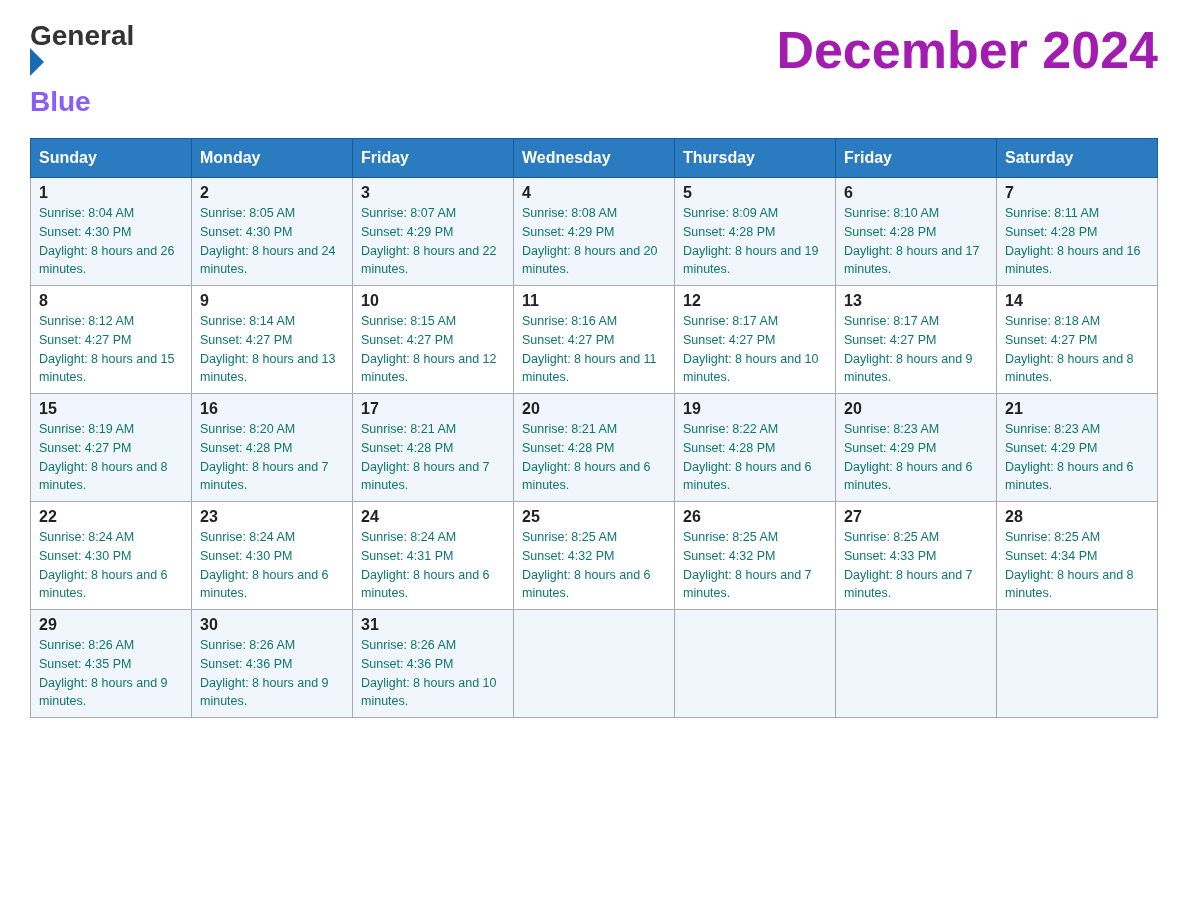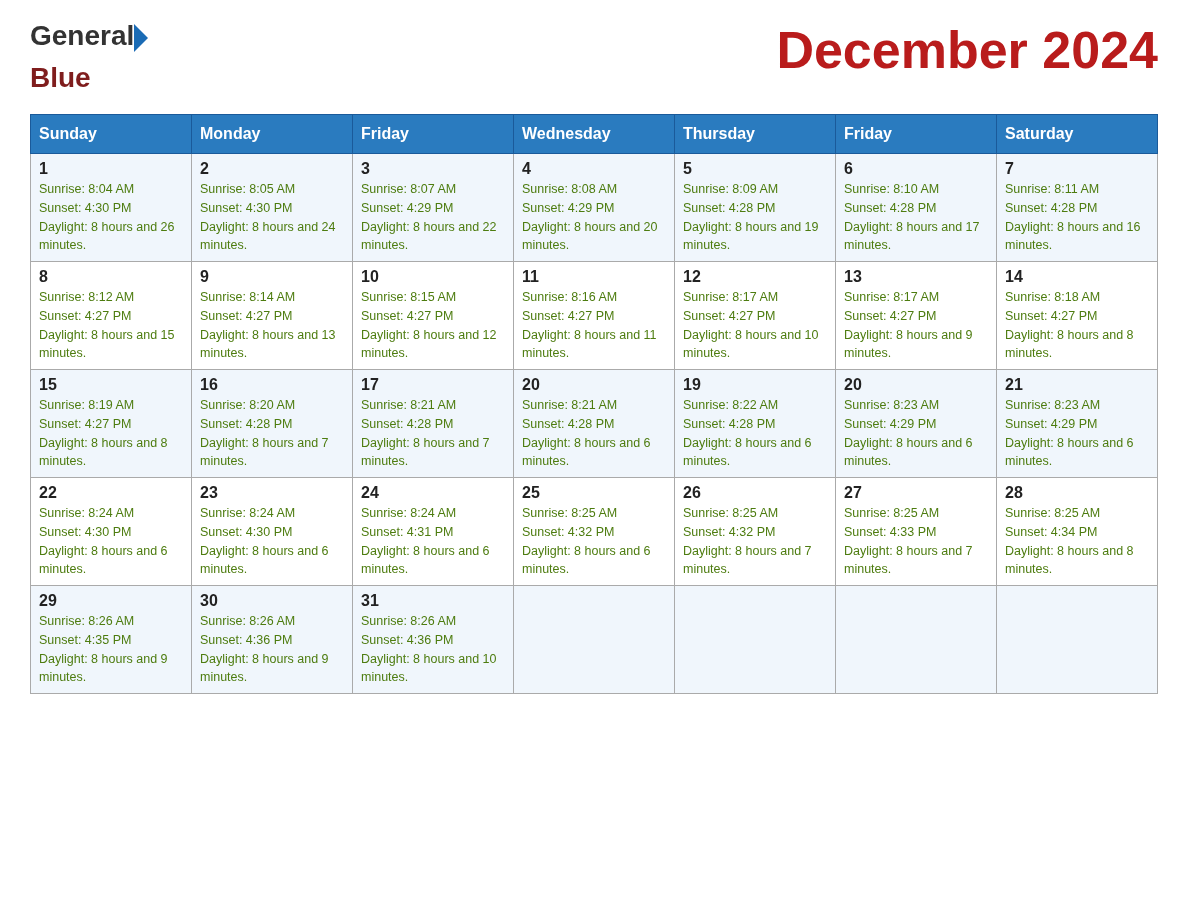--- a/index.html
+++ b/index.html
@@ -25,39 +25,40 @@
       width: 0;
       height: 0;
       border-left: 14px solid #1a6bb5;
       border-top: 14px solid transparent;
       border-bottom: 14px solid transparent;
       margin-top: -4px;
     }
     .logo-blue {
       font-size: 28px;
       font-weight: bold;
-      color: #7f1d1d;
+      color: #8b5cf6;
       margin-top: 10px;
       display: block;
     }
     .logo-wrapper {
       display: flex;
       flex-direction: column;
     }
     .logo-top {
       display: flex;
-      align-items: flex-end;
+      align-items: flex-start;
+      flex-direction: column;
     }
     .title-section {
       text-align: right;
     }
     .month-title {
       font-size: 52px;
       font-weight: bold;
-      color: #b91c1c;
+      color: #a21caf;
     }
     .location {
       font-size: 22px;
       color: #555;
     }
     table {
       width: 100%;
       border-collapse: collapse;
       table-layout: fixed;
     }
@@ -86,21 +87,21 @@
     }
     .day-number {
       font-size: 16px;
       font-weight: bold;
       display: block;
       margin-bottom: 2px;
     }
     .day-info {
       font-size: 12.5px;
       line-height: 1.5;
-      color: #4d7c0f;
+      color: #0f766e;
     }
   </style>
 </head>
 <body>
 
 <div class="header">
   <div class="logo-wrapper">
     <div class="logo-top">
       <span class="logo-text-general">General</span>
       <div class="logo-arrow"></div>

